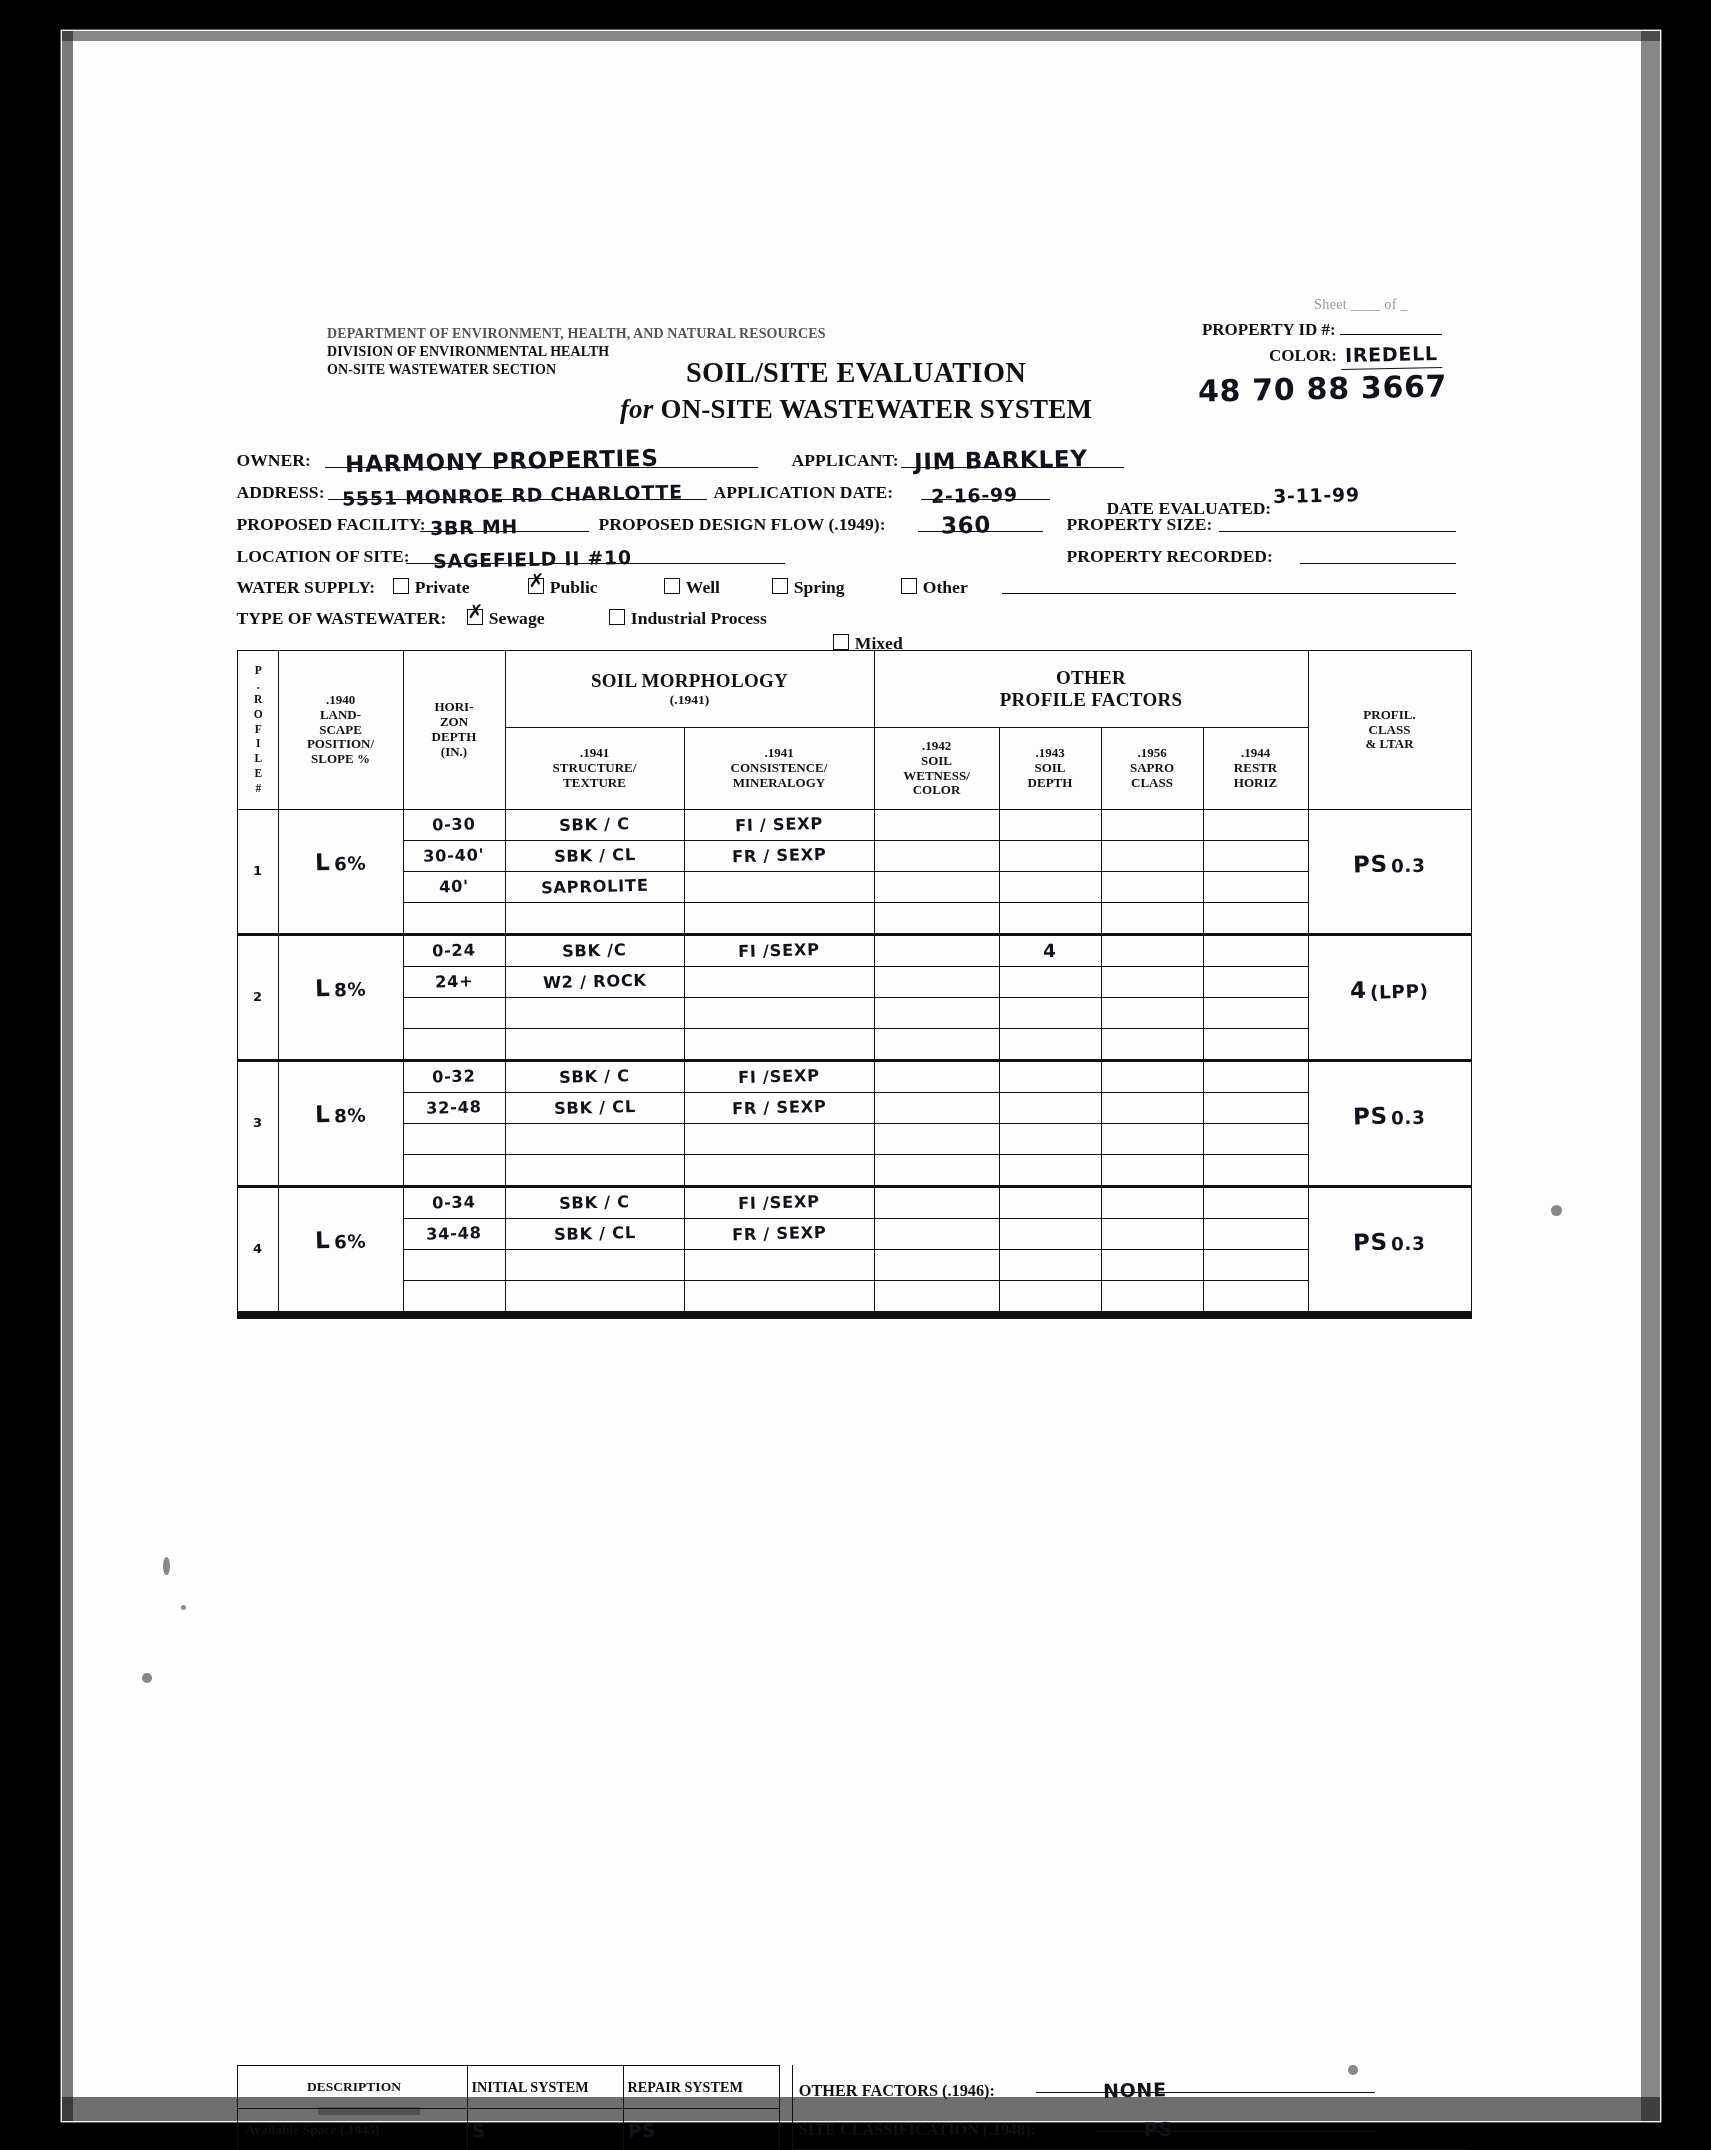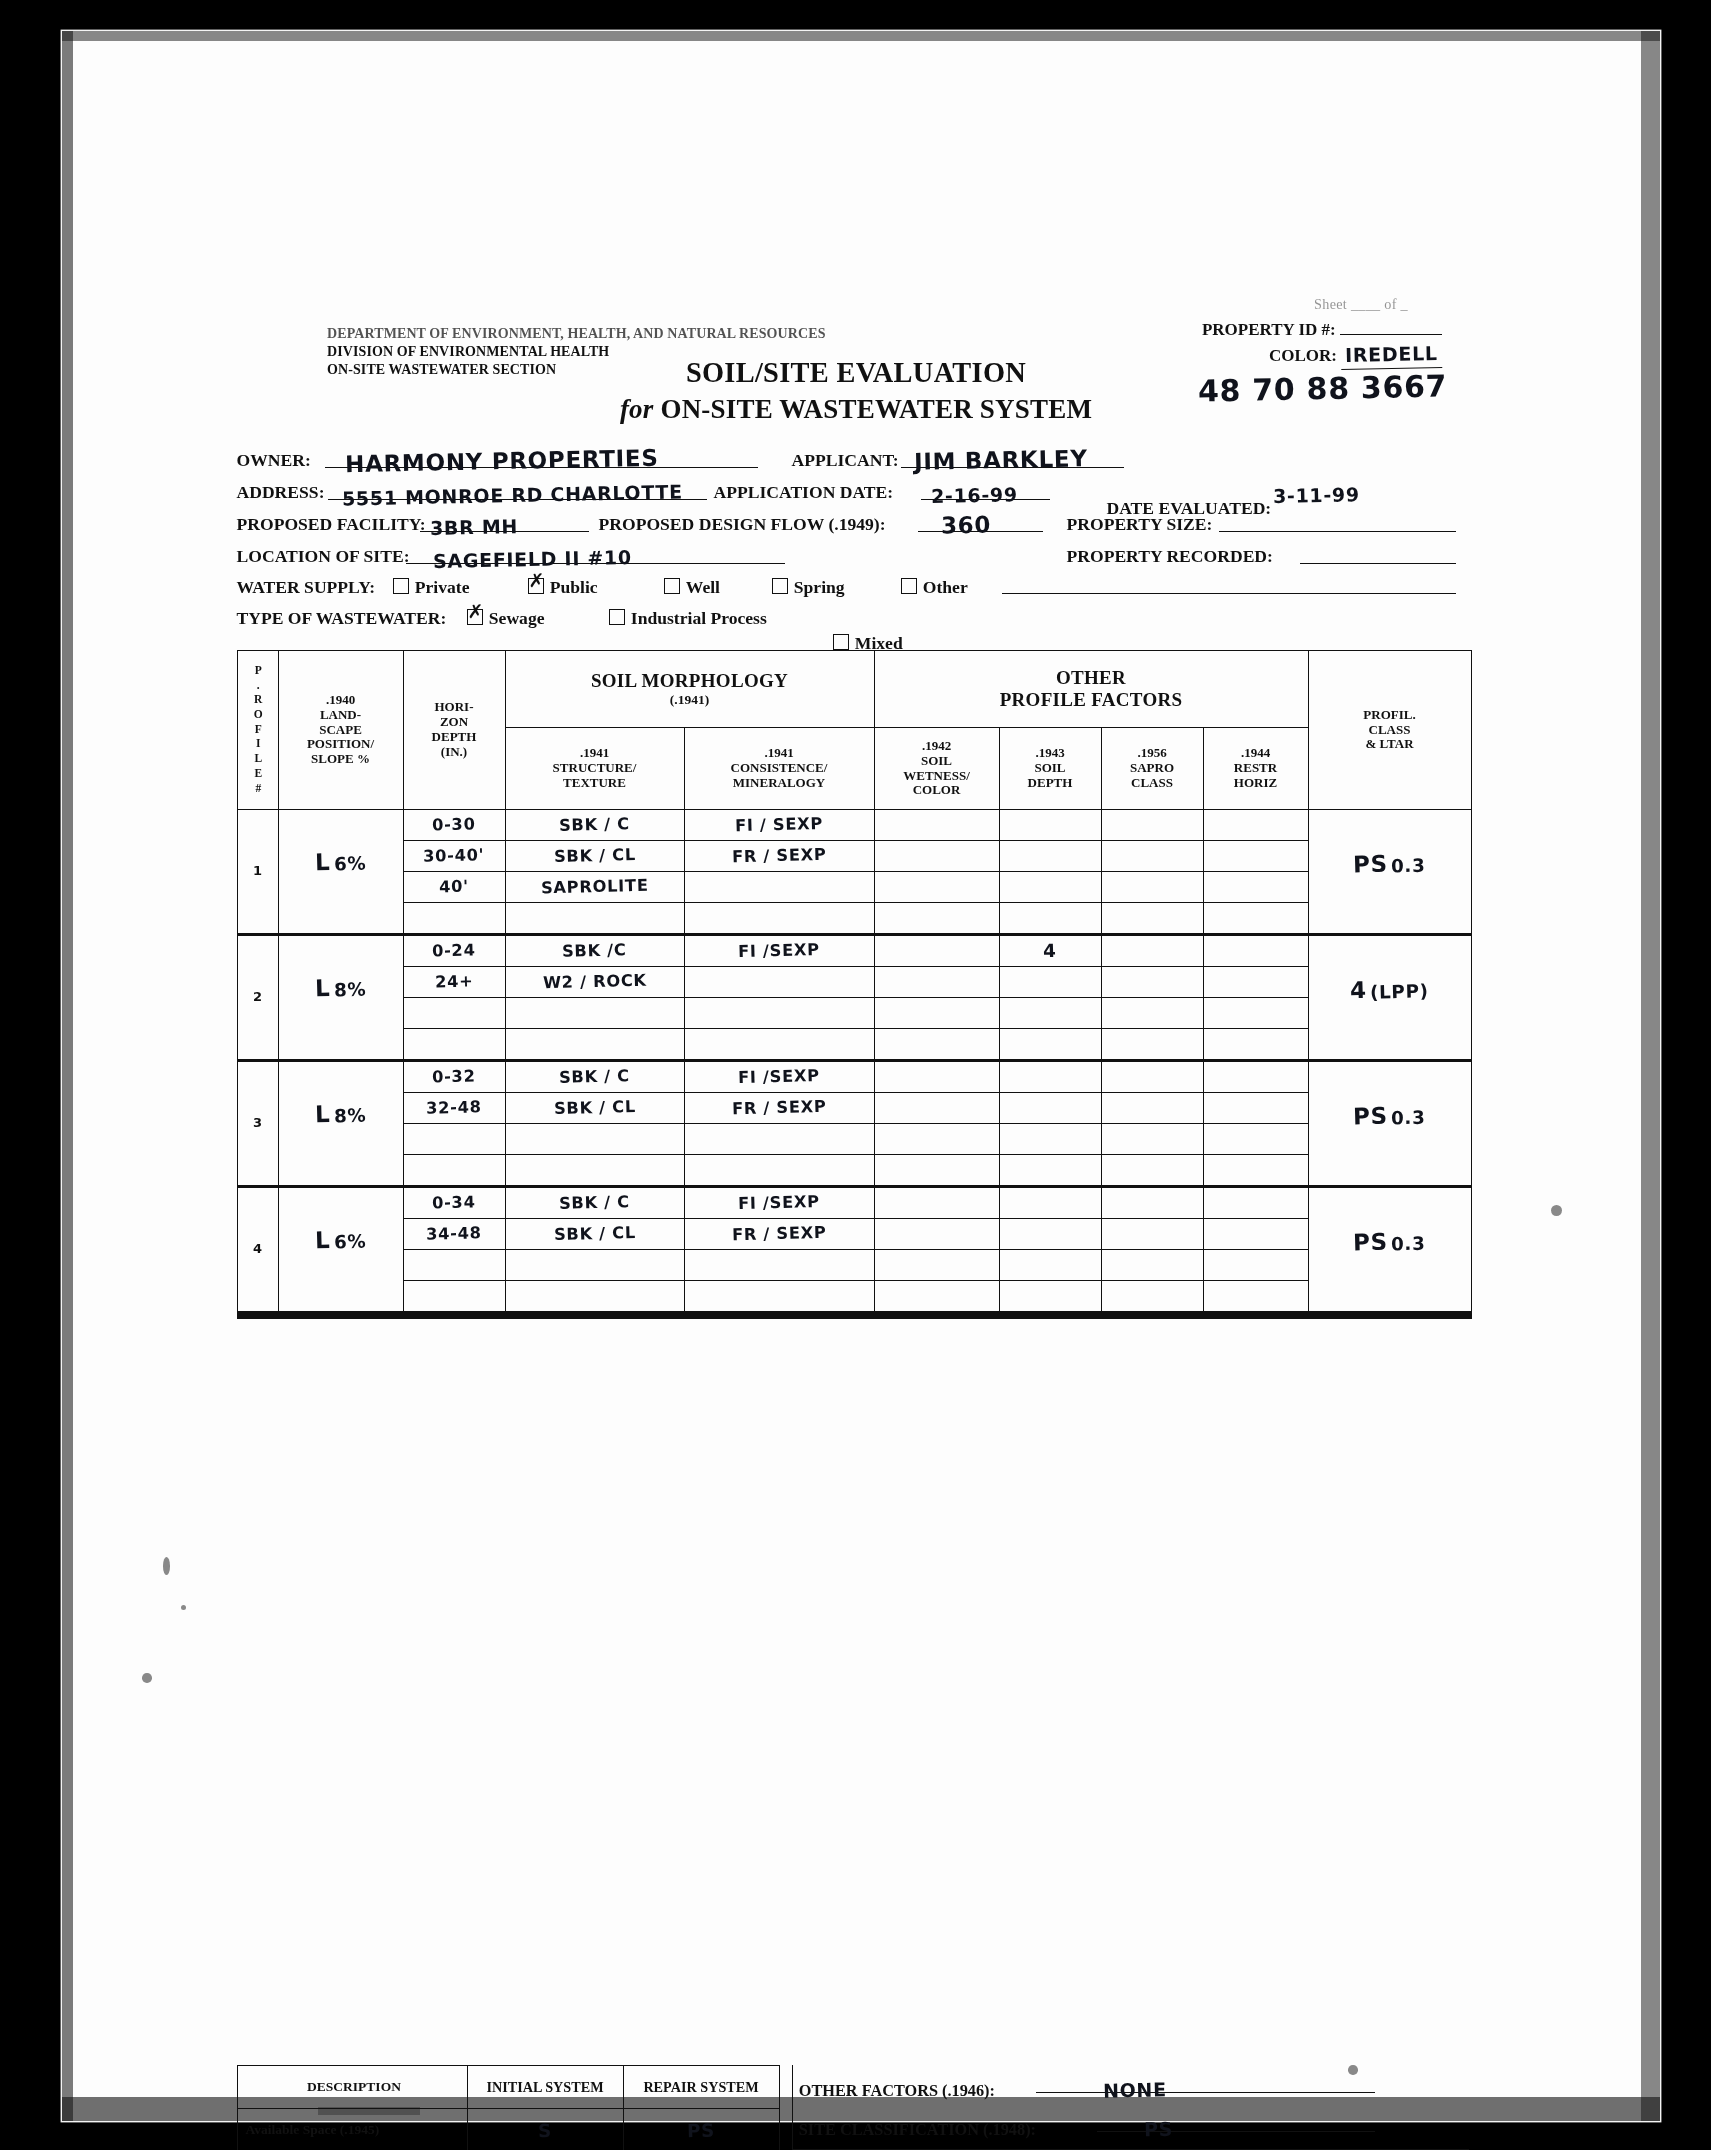--- a/index.html
+++ b/index.html
@@ -224,21 +224,21 @@
     top: 1781px;
     width: 542px;
     border-collapse: collapse;
     table-layout: fixed;
   }
   table.bottom td {
     border: 1.4px solid #111;
     font-size: 14.2px;
     font-weight: bold;
     height: 42px;
-    text-align: center;
+    text-align: left;
     padding: 0 4.1px;
   }
   table.bottom td.desc {
     text-align: left;
     font-size: 13.5px;
     padding-left: 8.1px;
   }
   .botright {
     position: absolute;
     left: 569px;

